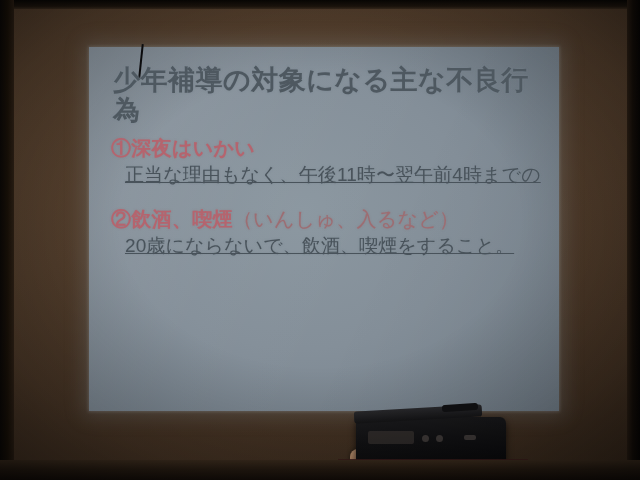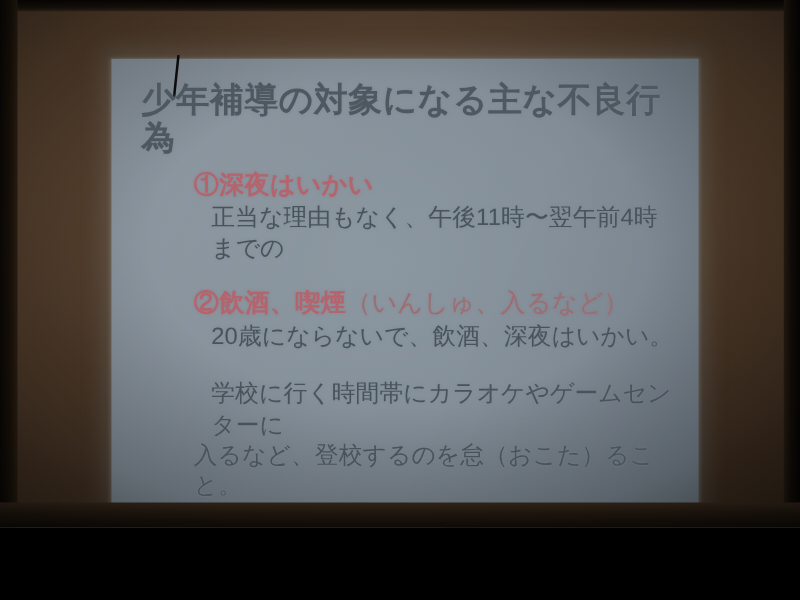--- a/index.html
+++ b/index.html
@@ -9,21 +9,21 @@
     background: #000;
   }
   body {
     font-family: "Liberation Sans", sans-serif;
   }
 
   
   .photo {
     position: relative;
     width: 640px;
-    height: 422px;
+    height: 480px;
     overflow: hidden;
     background: #737373;
   }
 
   
   .wall {
     position: absolute;
     inset: 0;
     background:
       radial-gradient(ellipse 70% 60% at 48% 42%,
@@ -115,21 +115,21 @@
     font-size: 27px;
     font-weight: bold;
     color: #4e5860;
     letter-spacing: 0.5px;
     line-height: 1.1;
     text-align: left;
     padding-left: 8px;
     text-shadow: 0 0 2px rgba(120,132,142,0.85);
   }
 
-  .section { margin-top: 12px; margin-left: 44px; }
+  .section { margin-top: 12px; }
 
   .section-heading {
     font-size: 20px;
     font-weight: bold;
     color: #b5646e;
     line-height: 1.15;
     letter-spacing: 0.3px;
     padding-left: 6px;
     text-shadow: 0 0 2px rgba(150,110,115,0.5);
   }
@@ -139,20 +139,21 @@
   }
 
   .section-body {
     font-size: 19px;
     color: #49535b;
     line-height: 1.28;
     letter-spacing: 0.1px;
     padding-left: 6px;
     margin-top: 3px;
     text-shadow: 0 0 2px rgba(120,132,142,0.7);
+    text-decoration: underline;
   }
   .section-body .indent { padding-left: 14px; display: block; }
 
   .gap-1 { margin-top: 20px; }
   .gap-2 { margin-top: 22px; }
 
   
   .projector {
     position: absolute;
     left: 356px;
@@ -266,29 +267,25 @@
         <div class="section-body">
           <span class="indent">正当な理由もなく、午後11時〜翌午前4時までの</span>
         </div>
       </div>
 
       <div class="section gap-1">
         <div class="section-heading">
           <span>②</span><span>飲酒、喫煙</span><span class="reading">（いんしゅ、入るなど）</span>
         </div>
         <div class="section-body">
-          <span class="indent">20歳にならないで、飲酒、深夜はいかい。</span>
+          <span class="indent">20歳にならないで、飲酒、喫煙をすること。</span>
         </div>
       </div>
 
       <div class="section gap-2">
-        <div class="section-body">
-          <span class="indent">学校に行く時間帯にカラオケやゲームセンターに</span>
-          <span>入るなど、登校するのを怠（おこた）ること。</span>
-        </div>
       </div>
 
     </div>
   </div>
 
   <div class="hand"></div>
 
   <div class="projector">
     <div class="projector-top"></div>
     <div class="projector-handle"></div>

